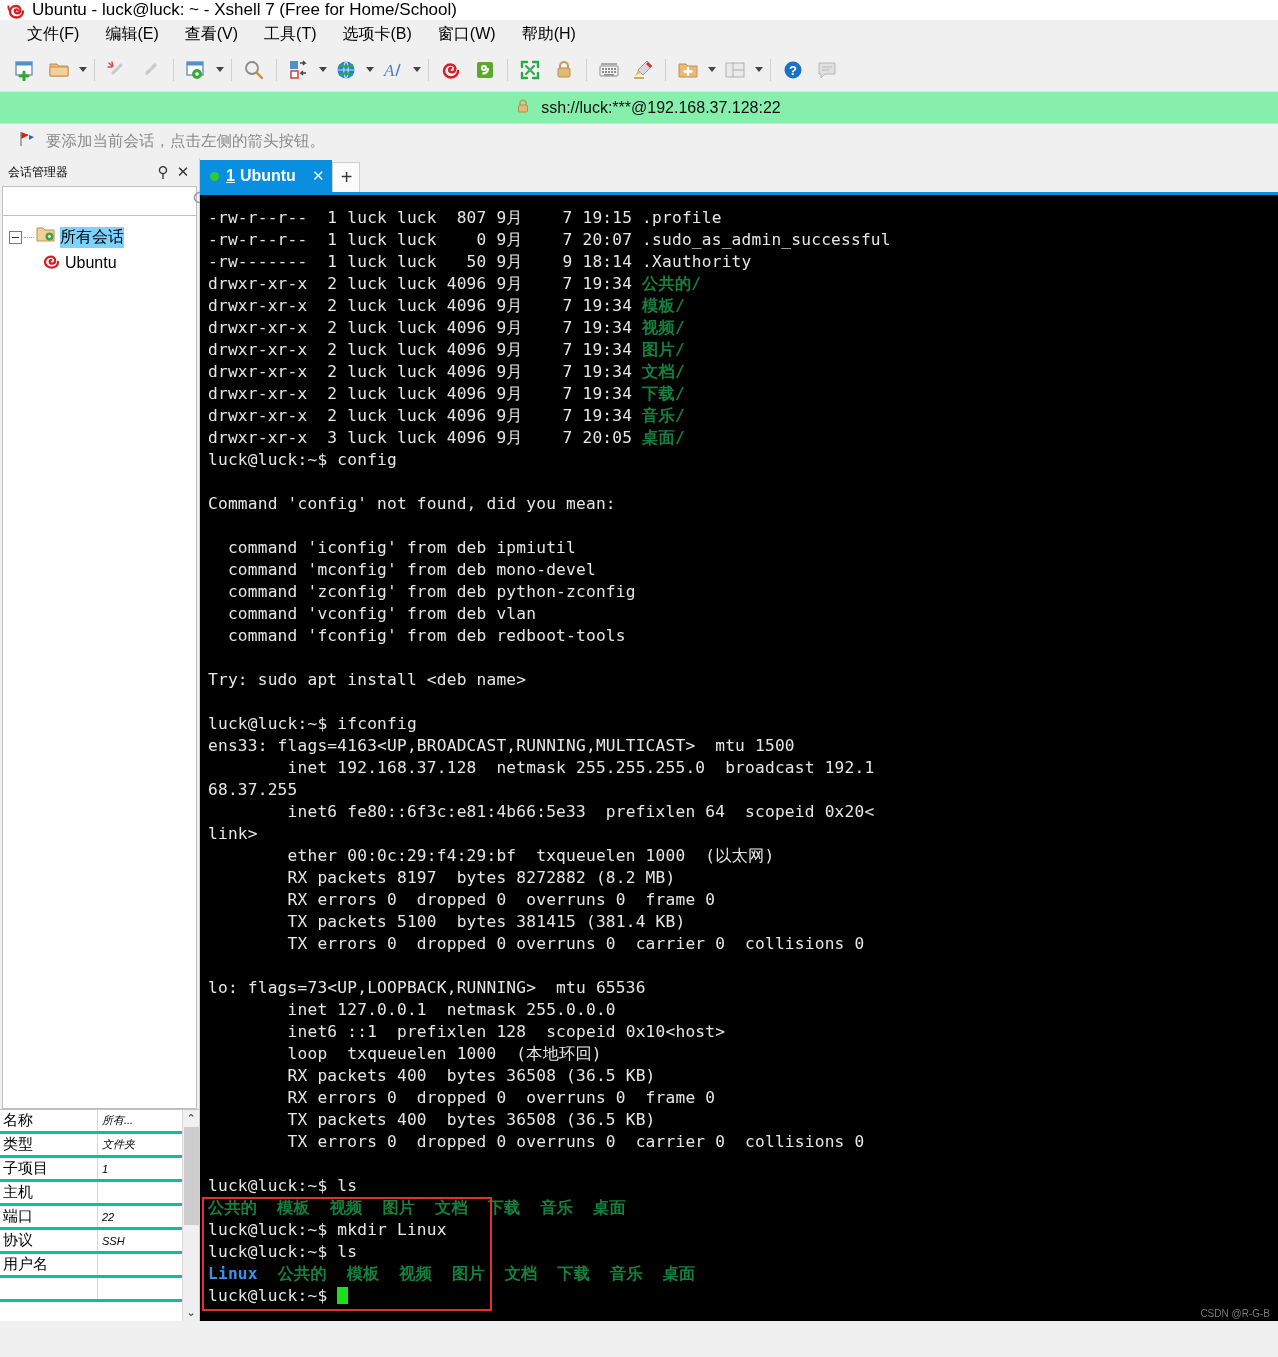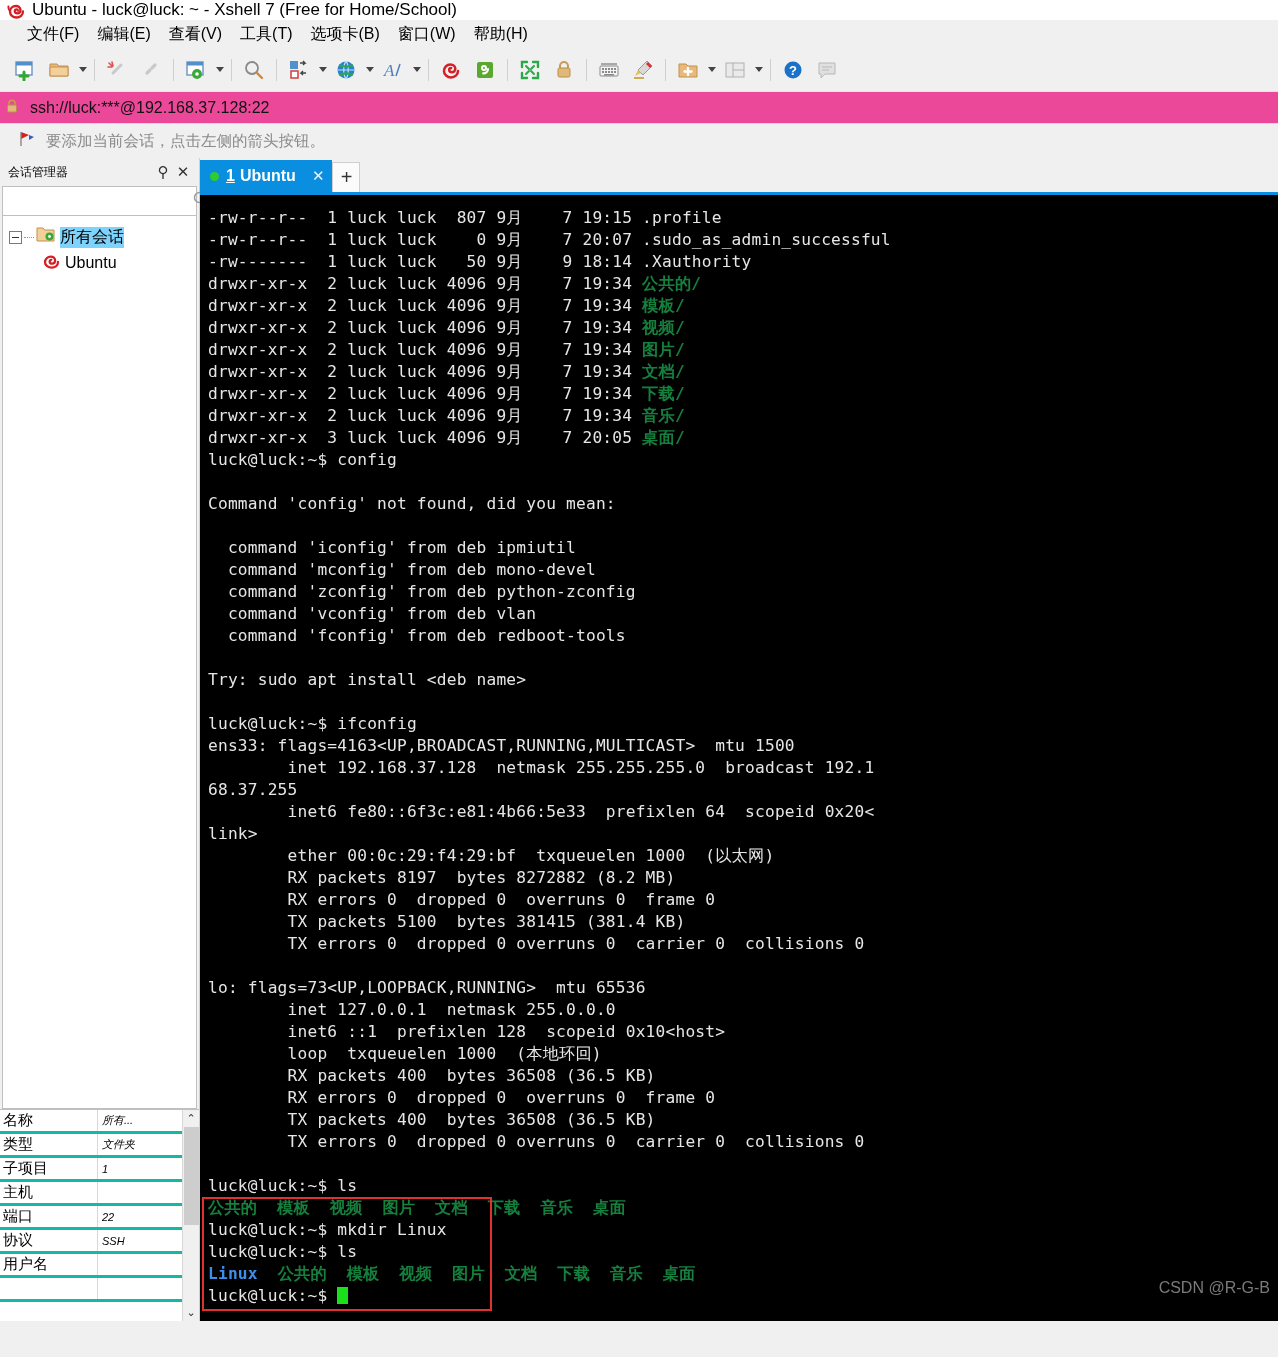--- a/index.html
+++ b/index.html
@@ -17,40 +17,40 @@
     height:20px; background:#ffffff;
     display:flex; align-items:center; padding-left:6px;
     border-bottom:1px solid #ffffff;
   }
   #titlebar .tb-text{ font-size:17px; color:#000; margin-left:6px; letter-spacing:0px;}
   .xshell-logo{ width:20px;height:20px; position:relative; display:inline-block;}
 
   
   #menubar{
     height:28px; background:#f0f0f0; display:flex; align-items:center;
-    padding-left:18px; gap:0px;
+    padding-left:18px; gap:8px;
   }
   #menubar .menu-item{
     font-size:16px; color:#000; padding:2px 9px; cursor:default; white-space:nowrap;
   }
 
   
   #toolbar{
     height:44px; background:#f0f0f0; display:flex; align-items:center;
     padding-left:8px; gap:0px; border-bottom:1px solid #e4e4e4;
   }
   .tbtn{ width:34px;height:34px; display:flex;align-items:center;justify-content:center; cursor:default; position:relative;}
   .caret{ width:13px;height:34px;display:flex;align-items:center;justify-content:center;cursor:default;}
   .caret:after{ content:""; border-left:4px solid transparent;border-right:4px solid transparent;border-top:5px solid #444; display:block;}
   .sep{ width:1px;height:22px;background:#cfcfcf;margin:0 5px;}
 
   
   #addressbar{
-    height:32px; background:#ec4899; display:flex;align-items:center;
-    padding-left:4px; border-bottom:1px solid #dadada;
+    height:32px; background:#86efac; display:flex;align-items:center;
+    padding-left:18px; border-bottom:1px solid #dadada;justify-content:center;
   }
   #addressbar .addr-text{ font-size:16px;color:#111; margin-left:10px;}
 
   
   #noticebar{
     height:34px; background:#f0f0f0; display:flex;align-items:center;
     padding-left:18px;
   }
   #noticebar .notice-text{ font-size:15.5px;color:#8a8a8a;margin-left:10px;}
 
@@ -108,21 +108,21 @@
     flex:1; background:#000; color:#e6e6e6;
     font-family:"DejaVu Sans Mono","Liberation Mono",monospace;
     font-size:16.2px; line-height:22px;
     padding:12px 0 0 8px; white-space:pre; overflow:hidden; position:relative;
     letter-spacing:0.2px;
   }
   .dir{ color:#15803d;font-weight:bold; }
   .dirb{ color:#3d8fe8; font-weight:bold; }
   .cursor{ display:inline-block;width:11px;height:17px;background:#19e019;vertical-align:-3px;}
   #redbox{ position:absolute; border:2px solid #e03030; pointer-events:none; }
-  #watermark{ position:absolute; right:8px; bottom:24px; color:#7a7a7a; font-size:16px;
+  #watermark{ position:absolute; right:8px; bottom:2px; color:#7a7a7a; font-size:10px;
               font-family:"Liberation Sans",sans-serif; }
 </style>
 </head>
 <body>
 
 <div id="titlebar">
   <span class="xshell-logo">
     <svg width="20" height="20" viewBox="0 0 20 20">
       <path d="M17 11.5c0 3.6-3 6-6.5 6S4 15.2 4 11.8C4 8.4 6.6 6 9.9 6c2.7 0 4.6 1.8 4.6 4.1 0 1.9-1.4 3.3-3.2 3.3-1.4 0-2.5-1-2.5-2.3 0-1 .8-1.8 1.8-1.8.7 0 1.3.5 1.3 1.2" fill="none" stroke="#d31f25" stroke-width="2.3" stroke-linecap="round"></path>
       <path d="M4.2 11.6C3 10 2.2 8.2 2.4 6.6" fill="none" stroke="#d31f25" stroke-width="2" stroke-linecap="round"></path>

